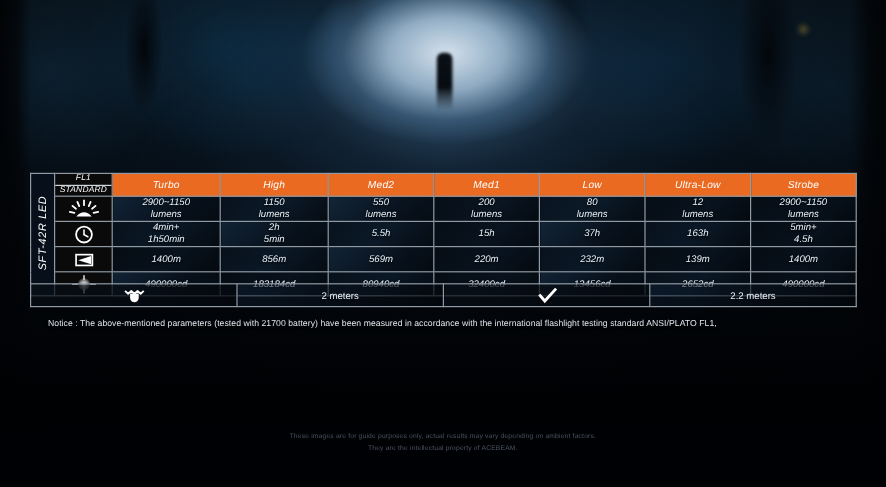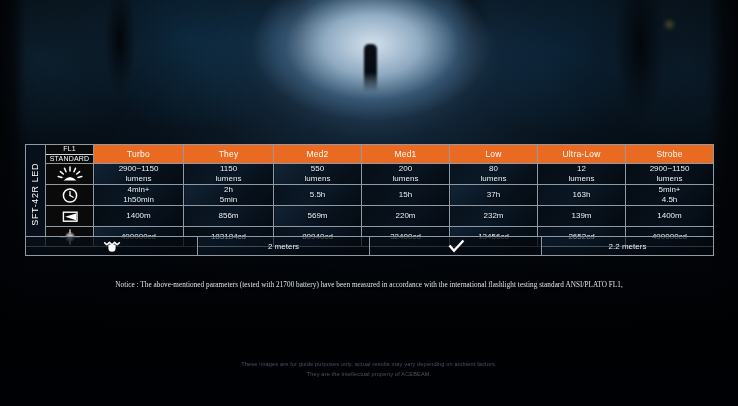--- a/index.html
+++ b/index.html
@@ -101,20 +101,21 @@
     color: #ffffff;
     text-shadow: 0 1px 5px rgba(0,0,0,0.75);
   }
 
   
   .table-wrap {
     position: absolute;
     left: 25px;
     top: 144px;
     width: 688px;
+    font-style: italic;
   }
 
   table.spec {
     width: 688px;
     border-collapse: collapse;
     table-layout: fixed;
     font-size: 8px;
     color: #e8eef4;
     background: rgba(4,9,15,0.55);
   }
@@ -213,29 +214,27 @@
     vertical-align: middle;
     background: linear-gradient(135deg, rgba(14,30,48,0.5) 0%, rgba(6,13,22,0.65) 60%, rgba(3,7,12,0.72) 100%);
   }
   table.strip td.ico { background: linear-gradient(135deg, rgba(7,14,22,0.7), rgba(4,8,14,0.8)); }
   table.strip td svg { display: block; margin: 0 auto; }
 
   
   .notice {
     position: absolute;
     left: 40px;
-    top: 280px;
+    top: 264px;
     width: 658px;
-    text-align: center;
     font-size: 7.2px;
     line-height: 1.55;
     color: #dfe6ee;
     letter-spacing: 0.05px;
     text-shadow: 0 1px 2px rgba(0,0,0,0.9);
-    font-family: Liberation Serif, serif;
   }
 
   
   .footer {
     position: absolute;
     left: 0;
     top: 360px;
     width: 738px;
     text-align: center;
     font-size: 5.6px;
@@ -275,21 +274,21 @@
 
         <tr>
           <td class="led-label" rowspan="5">
             <span class="rot">SFT-42R LED</span>
           </td>
           <th class="fl1">
             <span class="u">FL1</span>
             <span class="u2">STANDARD</span>
           </th>
           <th class="mode">Turbo</th>
-          <th class="mode">They</th>
+          <th class="mode">High</th>
           <th class="mode">Med2</th>
           <th class="mode">Med1</th>
           <th class="mode">Low</th>
           <th class="mode">Ultra-Low</th>
           <th class="mode">Strobe</th>
         </tr>
 
         <tr>
           <td class="icon-cell">
             <svg width="30" height="17" viewBox="0 0 30 17">

